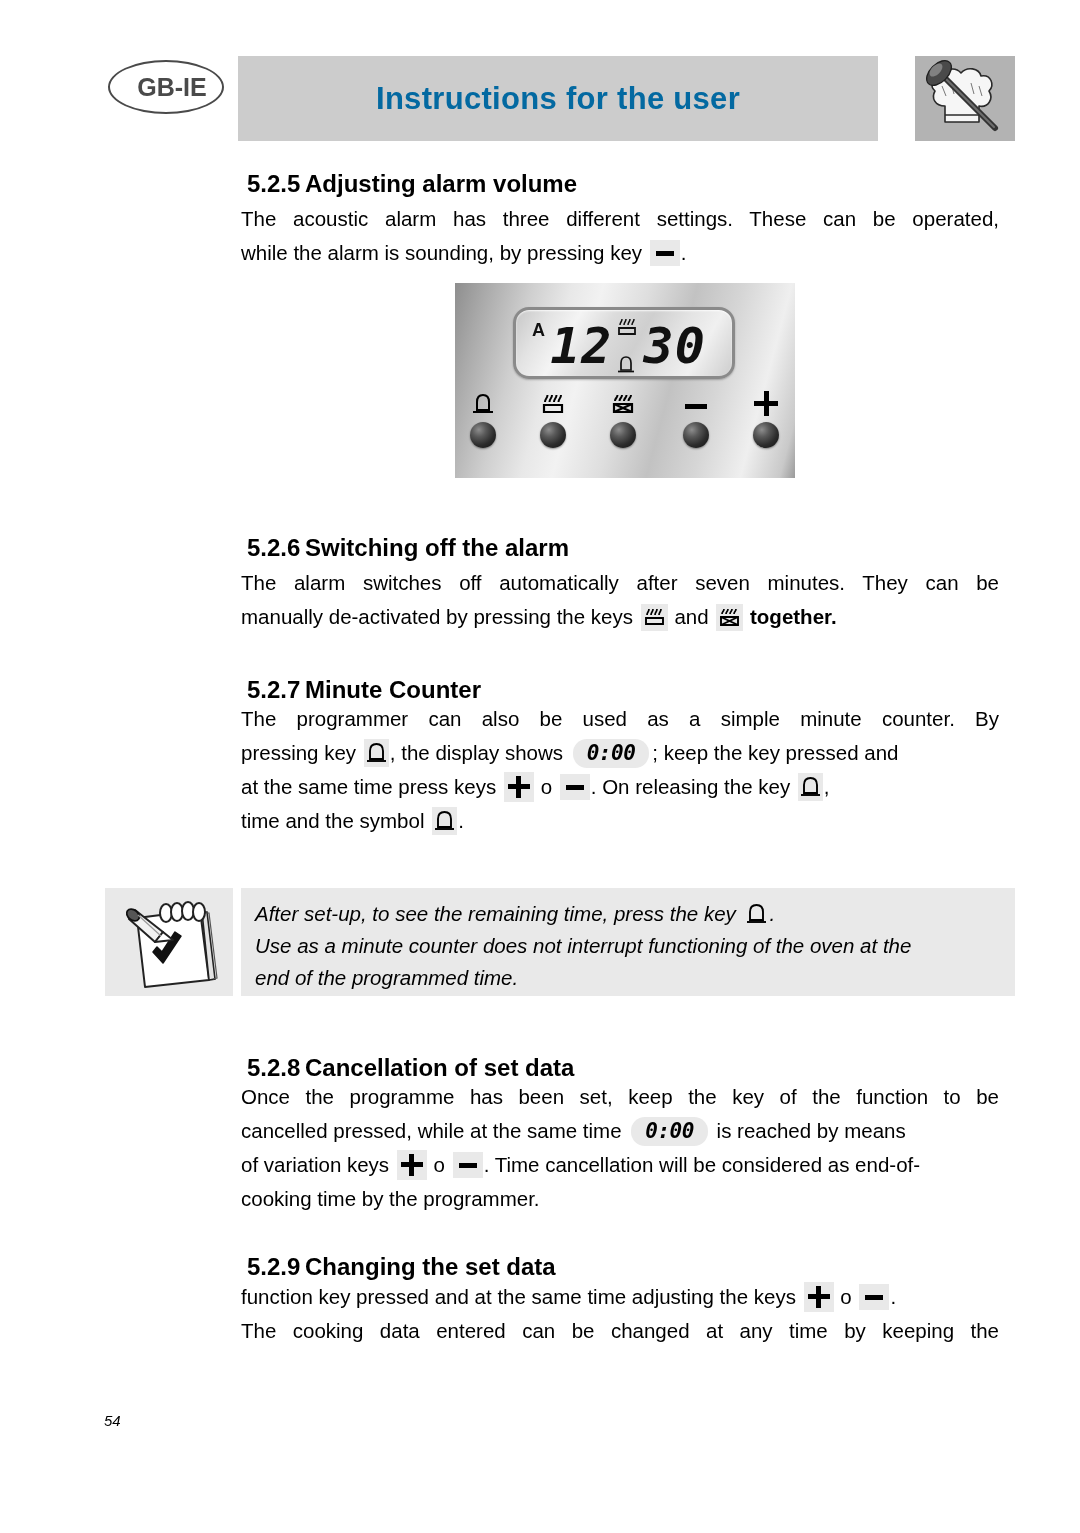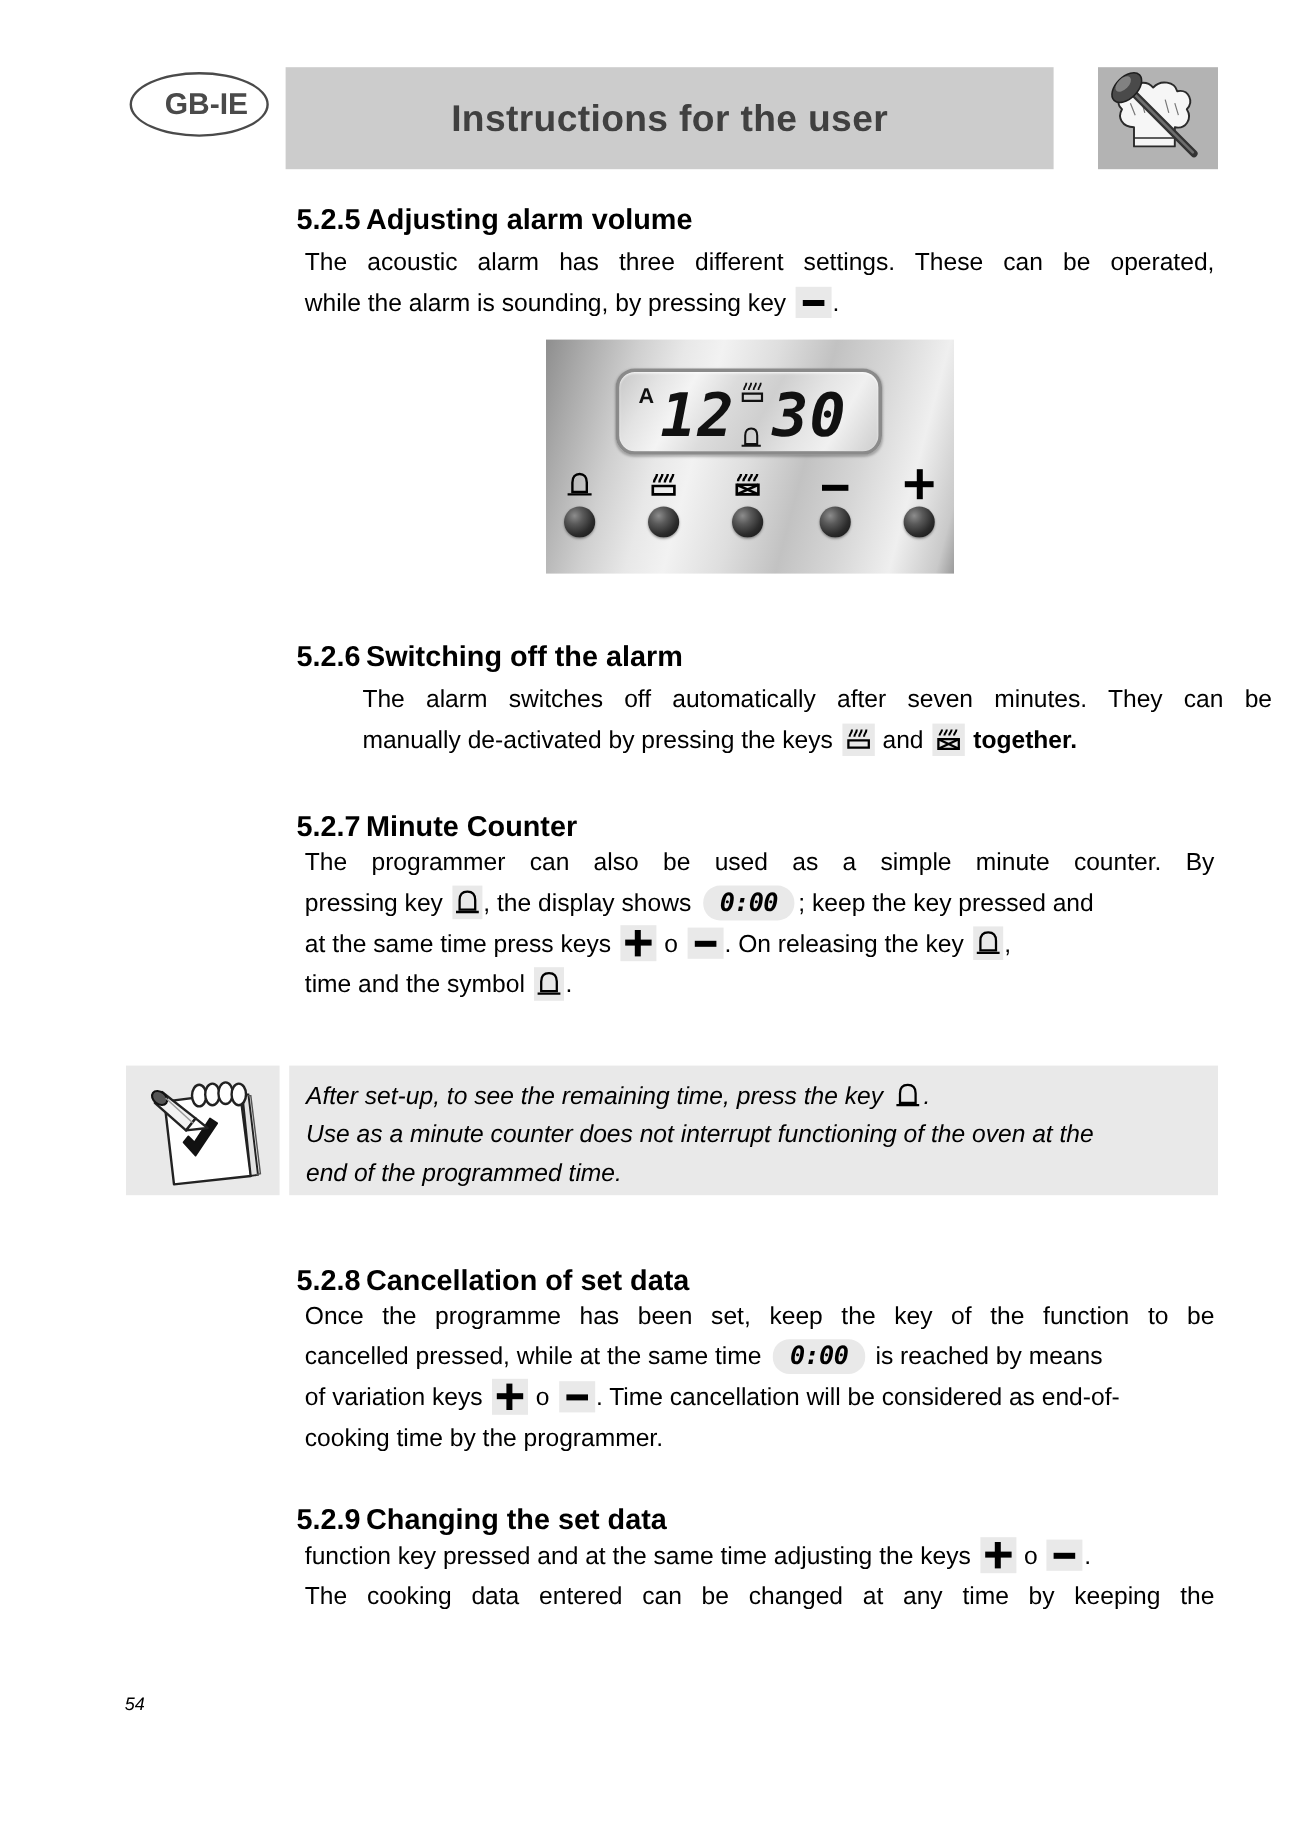--- a/index.html
+++ b/index.html
@@ -46,21 +46,21 @@
     left: 238px; top: 56px;
     width: 640px; height: 85px;
     background: #cccccc;
     display: flex;
     align-items: center;
     justify-content: center;
   }
   .header-bar .title {
     font-size: 31px;
     font-weight: bold;
-    color: #404040;
+    color: #0369a1;
     letter-spacing: 0.3px;
   }
   .chef-icon {
     position: absolute;
     left: 915px; top: 56px;
     width: 100px; height: 85px;
     background: #b3b3b3;
   }
 
   
@@ -74,21 +74,21 @@
     font-size: 24px;
     font-weight: bold;
     white-space: nowrap;
   }
   .sec-head .num {
     display: inline-block;
     width: 58px;
   }
   .para {
     position: absolute;
-    left: 254px;
+    left: 241px;
     width: 758px;
     font-size: 20.5px;
     line-height: 34px;
     text-align: justify;
   }
   .line {
     display: block;
     text-align: justify;
     text-align-last: justify;
     white-space: nowrap;
@@ -411,21 +411,21 @@
         <div class="knob"></div>
       </div>
 
     </div>
   </div>
 
   <div class="sec-head" style="left:247px; top:534px;">
     <span class="num">5.2.6</span><span>Switching off the alarm</span>
   </div>
 
-  <div class="para" style="top:566px;margin-left:48px;">
+  <div class="para" style="top:566px;">
     <span class="line">The alarm switches off automatically after seven minutes. They can be</span>
     <span class="line nojust">
       <span>manually de-activated by pressing the keys</span>
       <span class="chip chip-heat">
         <svg width="27" height="27" viewBox="0 0 27 27">
           <path d="M6 11 C6 8 8 8 8 5 M10 11 C10 8 12 8 12 5 M14 11 C14 8 16 8 16 5
                    M18 11 C18 8 20 8 20 5" stroke="#000" stroke-width="1.7" fill="none"></path>
           <path d="M5 14 L22 14 L22 20 L5 20 Z" stroke="#000" stroke-width="1.9" fill="none"></path>
         </svg>
       </span>

